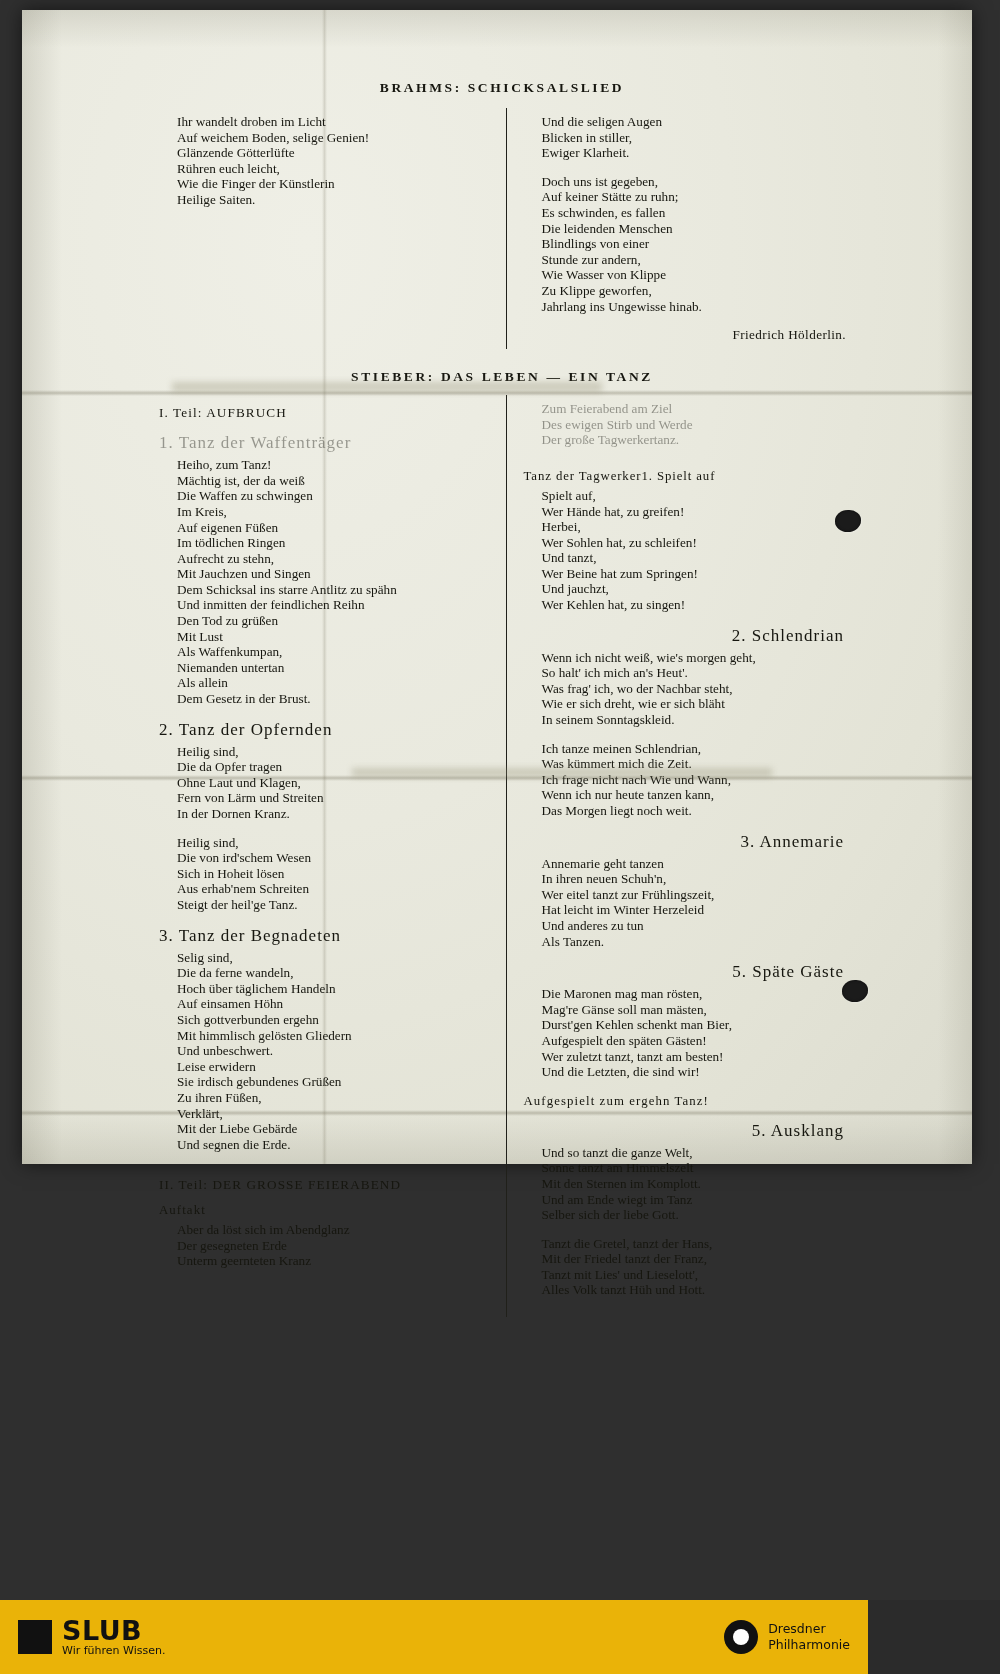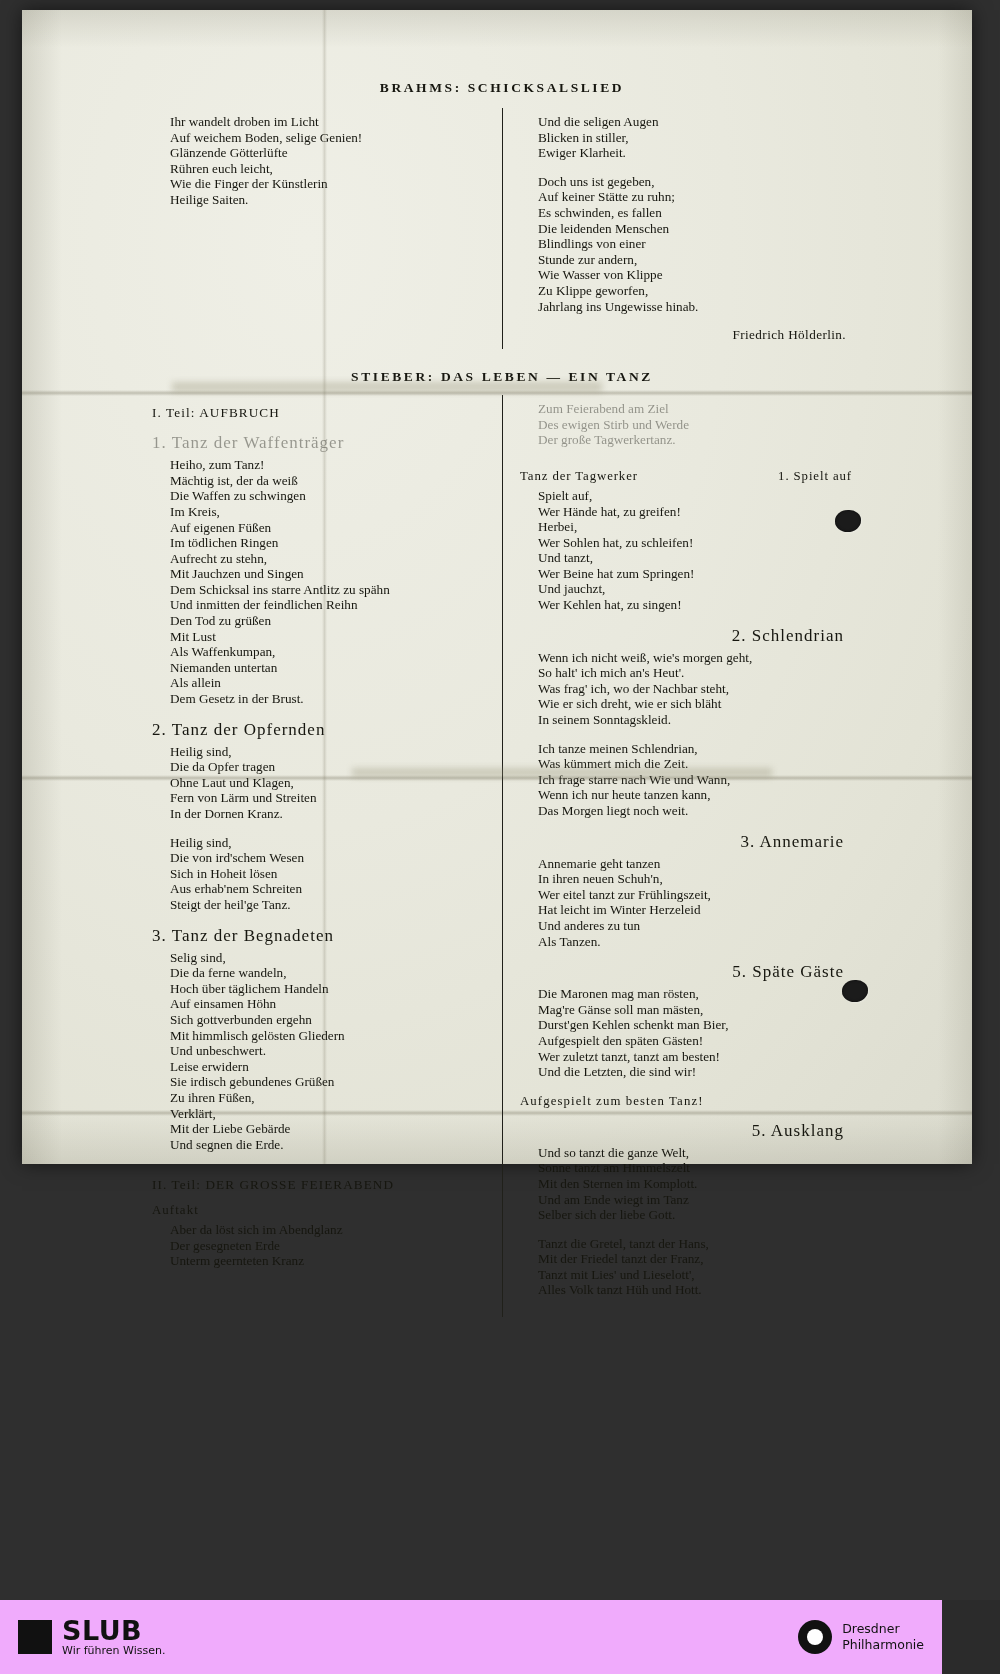--- a/index.html
+++ b/index.html
@@ -95,20 +95,21 @@
     margin-bottom: 18px;
   }
   .doc-title.second {
     margin-top: 26px;
     margin-bottom: 16px;
     font-family: Liberation Serif, serif;
   }
   .columns {
     display: flex;
     position: relative;
+    margin-left: 7px;
   }
   .col {
     width: 50%;
     box-sizing: border-box;
   }
   .col.left { padding-right: 20px; }
   .col.right { padding-left: 18px; }
   .divider {
     position: absolute;
     left: 50%;
@@ -149,21 +150,21 @@
   .line-faded { opacity: 0.42; }
   .sub-head {
     font-size: 12.8px;
     letter-spacing: 1.1px;
     margin: 6px 0 4px 0;
   }
   .inline-head {
     font-size: 12.8px;
     letter-spacing: 0.9px;
     display: flex;
-    justify-content: space-between;
+    justify-content: flex-start;
     margin: 0 0 4px 0;
   }
   .centered-note {
     font-size: 12.8px;
     letter-spacing: 1.1px;
     margin: 14px 0 8px 0;
   }
   .spacer-8 { height: 8px; }
 
   
@@ -172,23 +173,23 @@
     pointer-events: none;
     background: rgba(150,146,120,0.35);
     filter: blur(3px);
   }
 
   
   #footer {
     position: absolute;
     left: 0;
     top: 1600px;
-    width: 942px;
+    width: 868px;
     height: 74px;
-    background: #f0abfc;
+    background: #eab308;
     display: flex;
     align-items: center;
     justify-content: space-between;
     padding: 0 18px;
     box-sizing: border-box;
   }
   .brand-left {
     display: flex;
     align-items: center;
     gap: 10px;
@@ -363,41 +364,41 @@
 Wer Kehlen hat, zu singen!</p>
 
           <div class="sec-head right-align">2. Schlendrian</div>
           <p class="stanza">Wenn ich nicht weiß, wie's morgen geht,
 So halt' ich mich an's Heut'.
 Was frag' ich, wo der Nachbar steht,
 Wie er sich dreht, wie er sich bläht
 In seinem Sonntagskleid.</p>
           <p class="stanza">Ich tanze meinen Schlendrian,
 Was kümmert mich die Zeit.
-Ich frage starre nach Wie und Wann,
+Ich frage nicht nach Wie und Wann,
 Wenn ich nur heute tanzen kann,
 Das Morgen liegt noch weit.</p>
 
           <div class="sec-head right-align">3. Annemarie</div>
           <p class="stanza">Annemarie geht tanzen
 In ihren neuen Schuh'n,
 Wer eitel tanzt zur Frühlingszeit,
 Hat leicht im Winter Herzeleid
 Und anderes zu tun
 Als Tanzen.</p>
 
           <div class="sec-head right-align">5. Späte Gäste</div>
           <p class="stanza">Die Maronen mag man rösten,
 Mag're Gänse soll man mästen,
 Durst'gen Kehlen schenkt man Bier,
 Aufgespielt den späten Gästen!
 Wer zuletzt tanzt, tanzt am besten!
 Und die Letzten, die sind wir!</p>
 
-          <div class="centered-note">Aufgespielt zum besten Tanz!</div>
+          <div class="centered-note">Aufgespielt zum ergehn Tanz!</div>
 
           <div class="sec-head right-align">5. Ausklang</div>
           <p class="stanza">Und so tanzt die ganze Welt,
 Sonne tanzt am Himmelszelt
 Mit den Sternen im Komplott.
 Und am Ende wiegt im Tanz
 Selber sich der liebe Gott.</p>
           <p class="stanza">Tanzt die Gretel, tanzt der Hans,
 Mit der Friedel tanzt der Franz,
 Tanzt mit Lies' und Lieselott',

